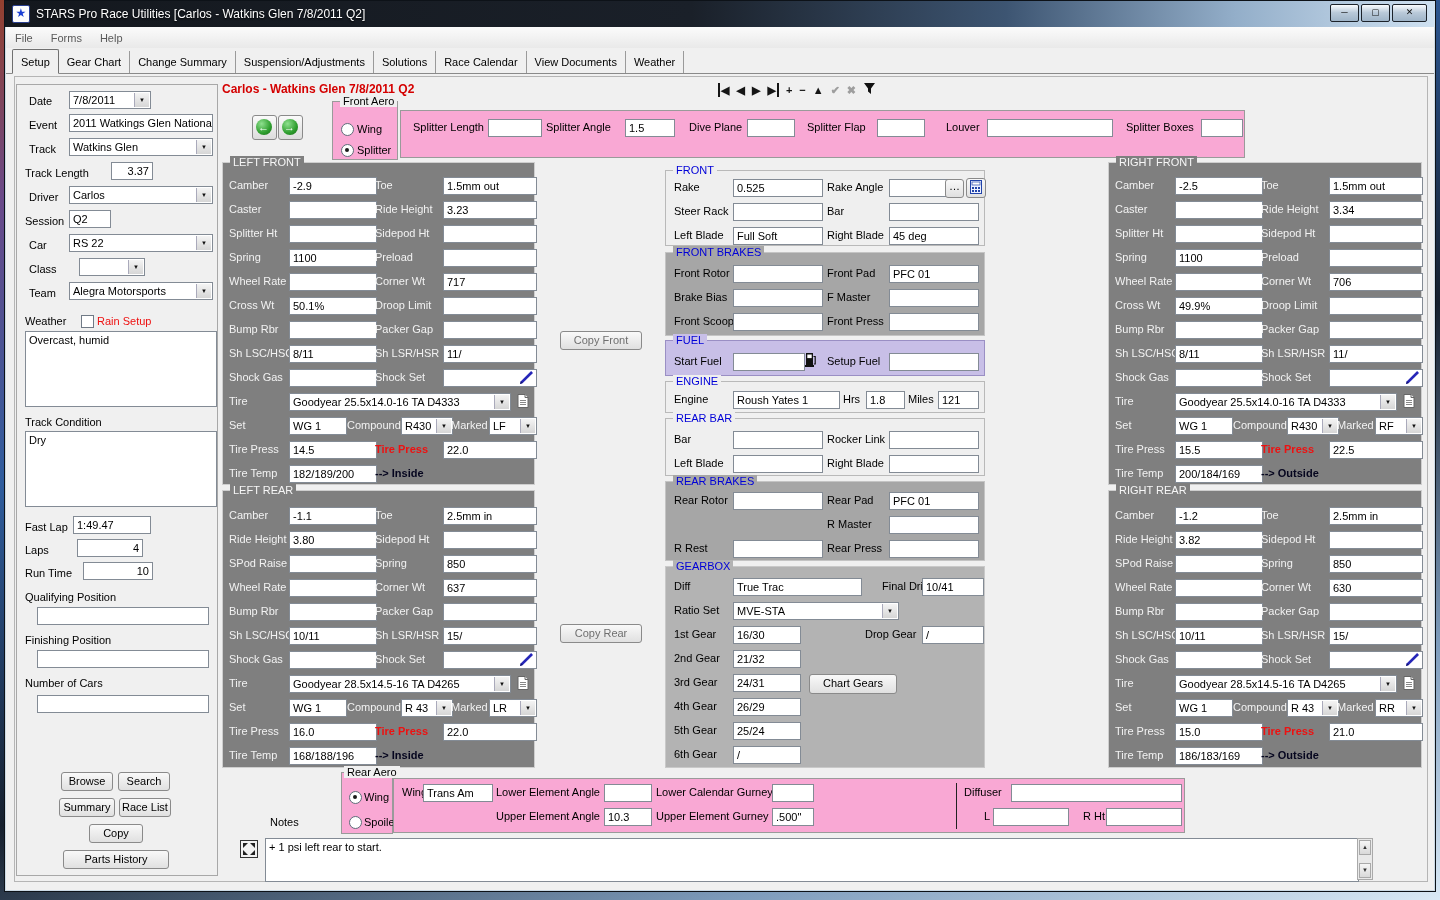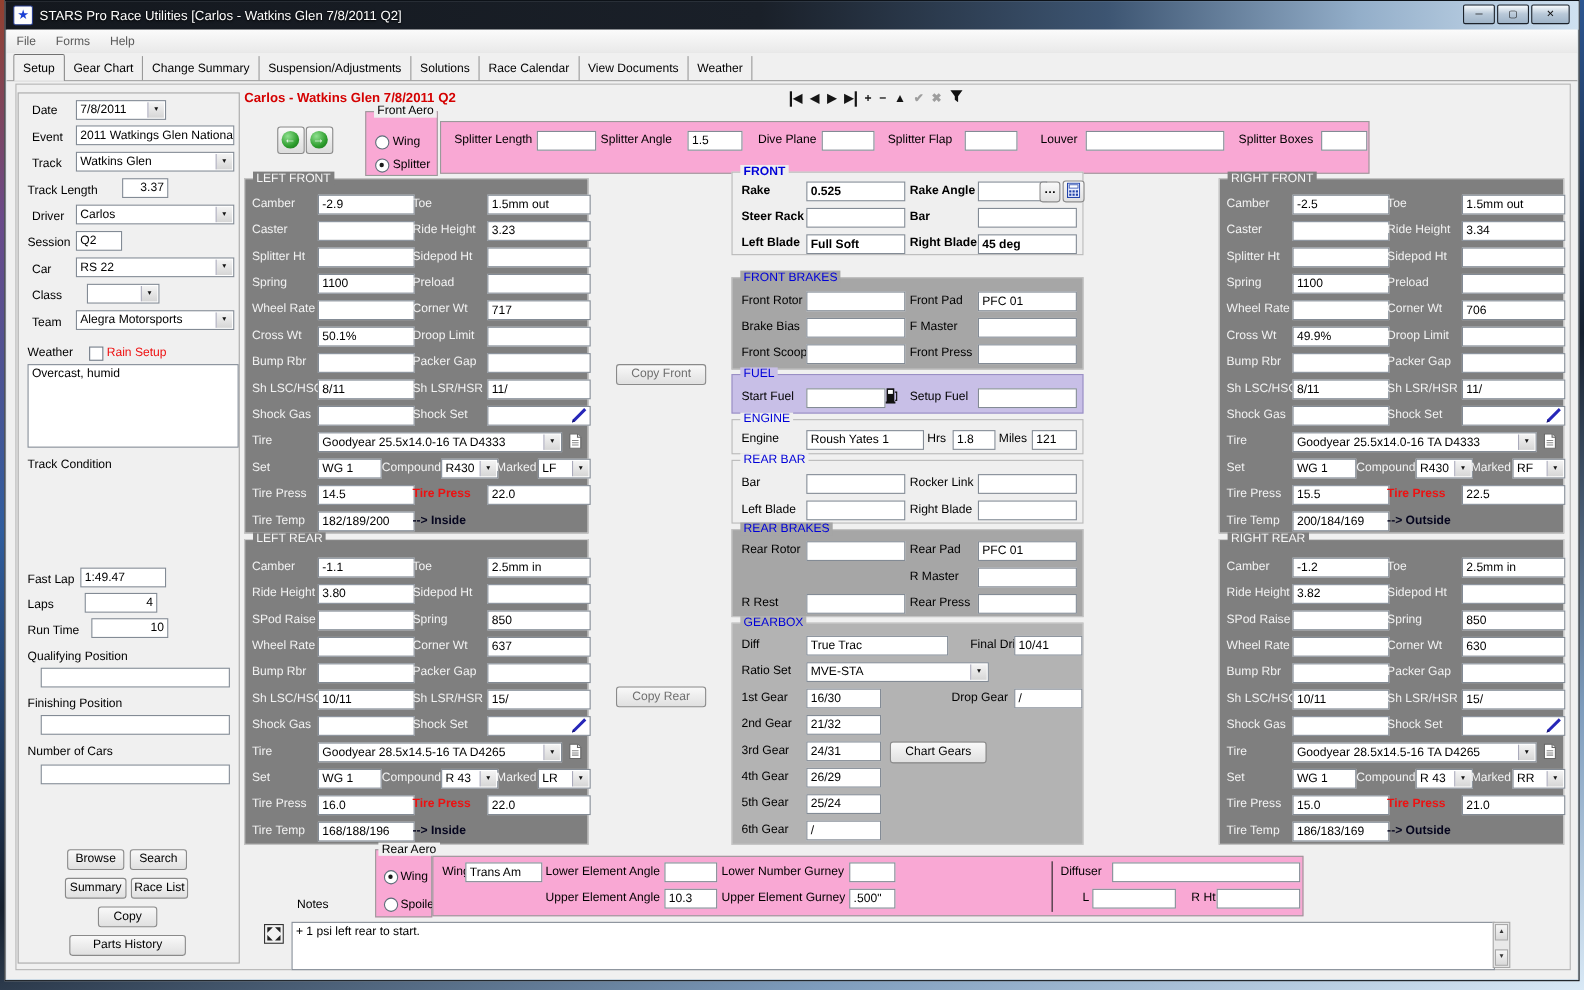--- a/index.html
+++ b/index.html
@@ -130,20 +130,21 @@
   <div class="tf" style="left:62px;top:173px;width:58px;"><span></span><span class="dd-btn">▼</span></div>
   <span class="lb" style="left:12px;top:202px;">Team</span>
   <div class="tf" style="left:52px;top:197px;width:136px;"><span>Alegra Motorsports</span><span class="dd-btn">▼</span></div>
 
   <span class="lb" style="left:8px;top:230px;">Weather</span>
   <span class="checkbox" style="left:64px;top:230px;"></span>
   <span class="lb" style="left:80px;top:230px;color:#ee1111;">Rain Setup</span>
   <div class="ta" style="left:8px;top:246px;width:184px;height:70px;">Overcast, humid</div>
 
   <span class="lb" style="left:8px;top:331px;">Track Condition</span>
+  <div class="ta" style="left:8px;top:346px;width:184px;height:70px;">Dry</div>
 
   <span class="lb" style="left:8px;top:436px;">Fast Lap</span>
   <div class="tf" style="left:56px;top:431px;width:70px;">1:49.47</div>
   <span class="lb" style="left:8px;top:459px;">Laps</span>
   <div class="tf ra" style="left:60px;top:454px;width:58px;">4</div>
   <span class="lb" style="left:8px;top:482px;">Run Time</span>
   <div class="tf ra" style="left:66px;top:477px;width:62px;">10</div>
 
   <span class="lb" style="left:8px;top:506px;">Qualifying Position</span>
   <div class="tf" style="left:20px;top:522px;width:164px;"></div>
@@ -437,21 +438,21 @@
     <span class="lb red" style="left: 152px; top: 234px;">Tire Press</span>
     <div class="tf" style="left: 220px; top: 232px; width: 86px;">21.0</div>
     <span class="lb" style="left: 6px; top: 258px;">Tire Temp</span>
     <div class="tf" style="left: 66px; top: 256px; width: 80px;">186/183/169</div>
     <span class="lb arrow" style="left: 152px; top: 258px;">--&gt; Outside</span>
   </div>
 
 <div class="btn dim" style="left:560px;top:331px;width:80px;">Copy Front</div>
 <div class="btn dim" style="left:560px;top:624px;width:80px;">Copy Rear</div>
 
-<div class="grp g-light" style="left:665px;top:156px;width:320px;height:76px;font-weight:bold;">
+<div class="grp g-light" style="left:665px;top:170px;width:320px;height:76px;">
   <span class="legend lg-light">FRONT</span>
   <span class="lb" style="left:8px;top:10px;">Rake</span>
   <div class="tf" style="left:67px;top:8px;width:82px;">0.525</div>
   <span class="lb" style="left:161px;top:10px;">Rake Angle</span>
   <div class="tf" style="left:223px;top:8px;width:55px;"></div>
   <div class="btn" style="left:279px;top:8px;width:17px;height:17px;line-height:12px;">…</div>
   <div class="btn" style="left:300px;top:7px;width:18px;height:18px;"><svg width="12" height="14" viewBox="0 0 12 14" style="margin-top:1px;">
         <rect x="0.5" y="0.5" width="11" height="13" fill="#eef2ff" stroke="#2244aa"></rect>
         <rect x="2" y="2" width="8" height="3" fill="#fff" stroke="#2244aa" stroke-width="0.7"></rect>
         <g fill="#2244aa">
@@ -570,21 +571,21 @@
   <span class="radio sel" style="left:7px;top:18px;"></span>
   <span class="lb" style="left:22px;top:18px;">Wing</span>
   <span class="radio" style="left:7px;top:43px;"></span>
   <span class="lb" style="left:22px;top:43px;">Spoiler</span>
 </div>
 <div class="grp g-aero" style="left:393px;top:778px;width:792px;height:55px;">
   <span class="lb" style="left:8px;top:7px;">Wing</span>
   <div class="tf" style="left:29px;top:5px;width:62px;">Trans Am</div>
   <span class="lb" style="left:102px;top:7px;">Lower Element Angle</span>
   <div class="tf" style="left:210px;top:5px;width:40px;"></div>
-  <span class="lb" style="left:262px;top:7px;">Lower Number Gurney</span>
+  <span class="lb" style="left:262px;top:7px;">Lower Calendar Gurney</span>
   <div class="tf" style="left:378px;top:5px;width:34px;"></div>
   <span class="lb" style="left:102px;top:31px;">Upper Element Angle</span>
   <div class="tf" style="left:210px;top:29px;width:40px;">10.3</div>
   <span class="lb" style="left:262px;top:31px;">Upper Element Gurney</span>
   <div class="tf" style="left:378px;top:29px;width:34px;">.500"</div>
   <span class="vline" style="left:562px;top:4px;height:46px;"></span>
   <span class="lb" style="left:570px;top:7px;">Diffuser</span>
   <div class="tf" style="left:617px;top:5px;width:163px;"></div>
   <span class="lb" style="left:570px;top:31px;padding-left:20px;">L Ht</span>
   <div class="tf" style="left:599px;top:29px;width:68px;"></div>

